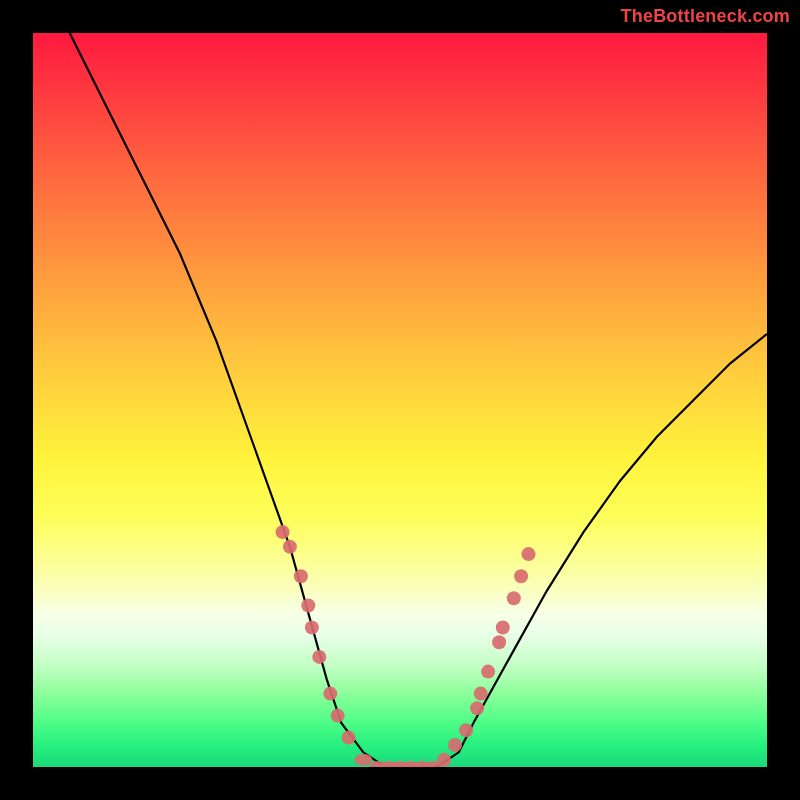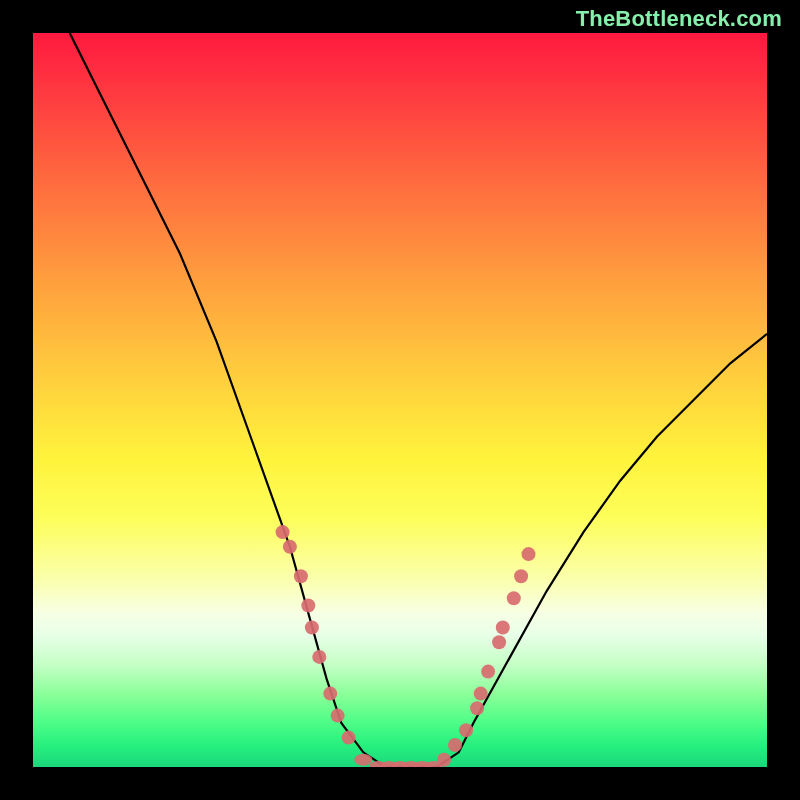--- a/index.html
+++ b/index.html
@@ -13,25 +13,25 @@
   }
   .container {
     width: 800px;
     height: 800px;
     position: relative;
     background: #000;
   }
   .watermark {
     position: absolute;
     top: 6px;
-    right: 18px;
+    right: 10px;
     font-family: Arial, Helvetica, sans-serif;
-    font-size: 22px;
+    font-size: 18px;
     font-weight: 600;
-    color: #86efac;
+    color: #ef4444;
     letter-spacing: 0.2px;
   }
   .plot-area {
     position: absolute;
     left: 33px;
     top: 33px;
     width: 734px;
     height: 734px;
     
     background: linear-gradient(to bottom,

